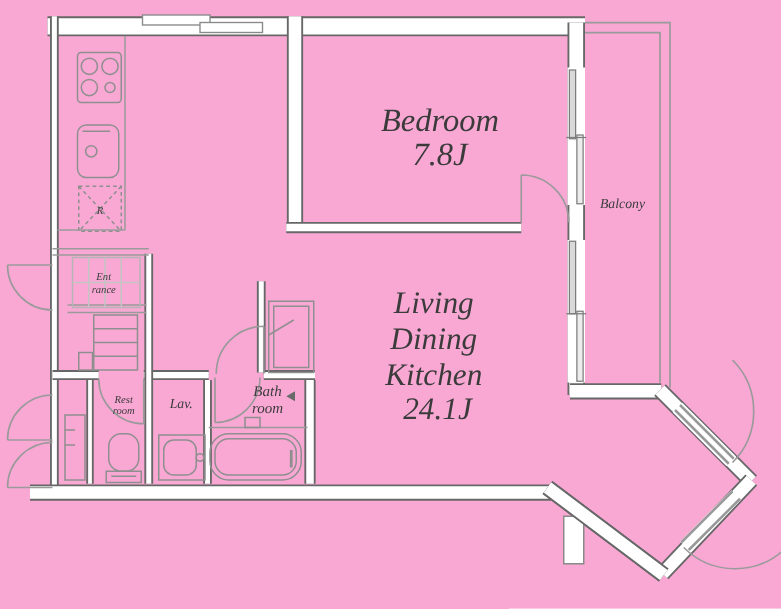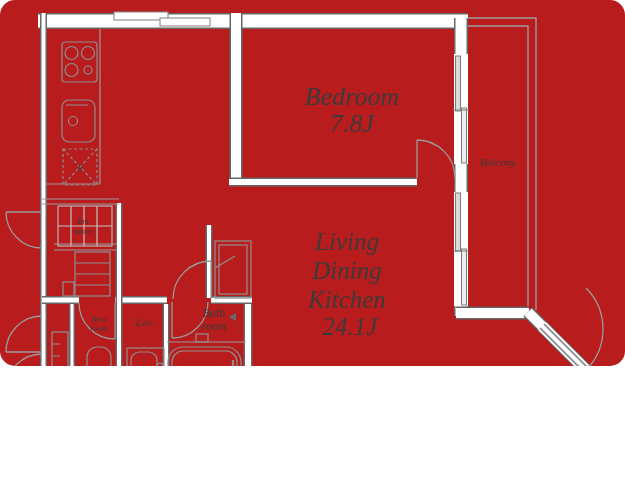--- a/index.html
+++ b/index.html
@@ -1,16 +1,16 @@
 <!DOCTYPE html>
 <html><head>
 <meta charset="utf-8">
 <style>
   html,body{margin:0;padding:0;background:#ffffff;}
-  .stage{width:625px;height:366px;position:relative;background:#b91c1c;overflow:hidden;border-radius:15px;}
+  .stage{width:625px;height:487px;position:relative;background:#f9a8d4;overflow:hidden;}
   svg{display:block;}
   .wall{fill:none;stroke-linecap:butt;stroke-linejoin:miter;}
   .thin{fill:none;stroke-linecap:butt;}
   .arc{fill:none;}
   text{font-family:"Liberation Serif","DejaVu Serif",serif;font-style:italic;}
   .big{font-size:26px;}
   .big2{font-size:25px;}
   .small{font-size:11px;}
   .tiny{font-size:8.5px;}
   .mid{font-size:12px;}

